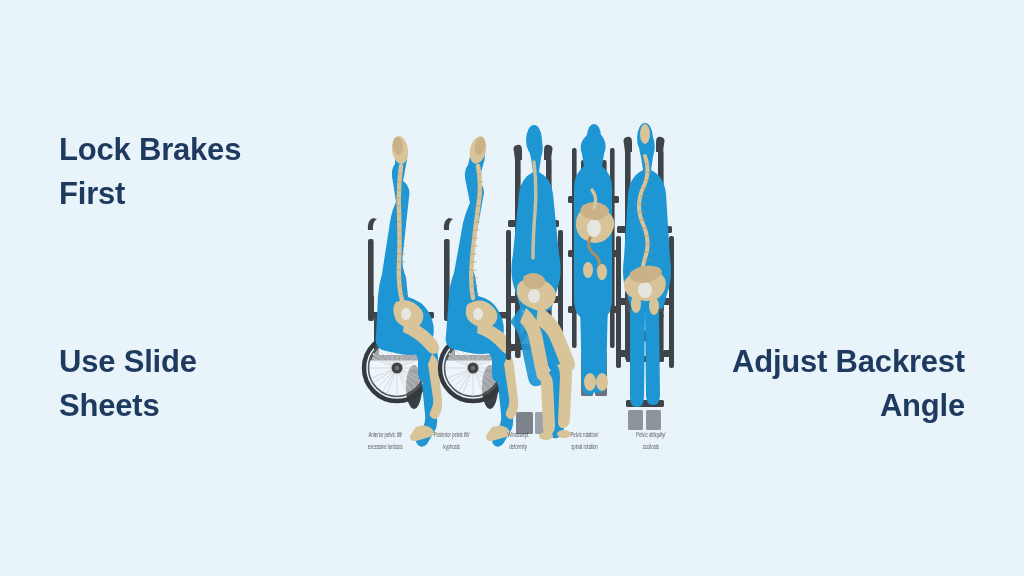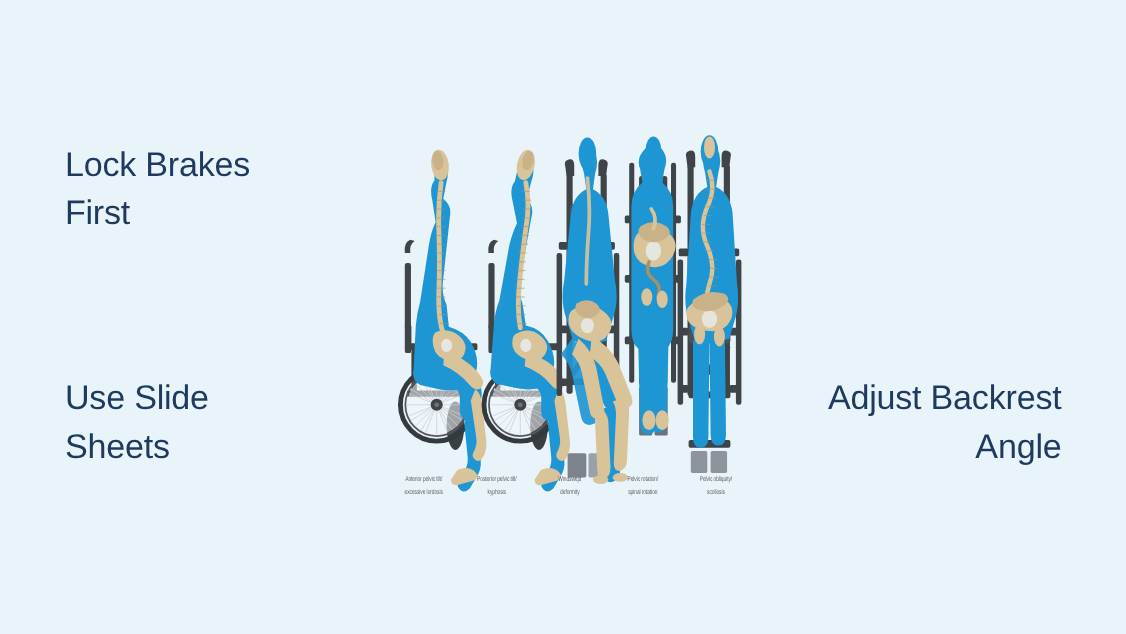--- a/index.html
+++ b/index.html
@@ -14,21 +14,21 @@
   }
   #slide{
     position:absolute; inset:0;
     background:#e9f3fa;
   }
 
   
   .callout{
     position:absolute;
     color:#1e3a5f;
-    font-weight:normal;
+    font-weight:bold;
     font-size:31px;
     line-height:1.42;
     letter-spacing:-0.2px;
     white-space:pre-line;
   }
   .callout.left  { text-align:left;  }
   .callout.right { text-align:right; }
 
   #callout-tl { left:59px;  top:128px;  width:290px; }
   #callout-tr { right:59px; top:128px;  width:300px; }

